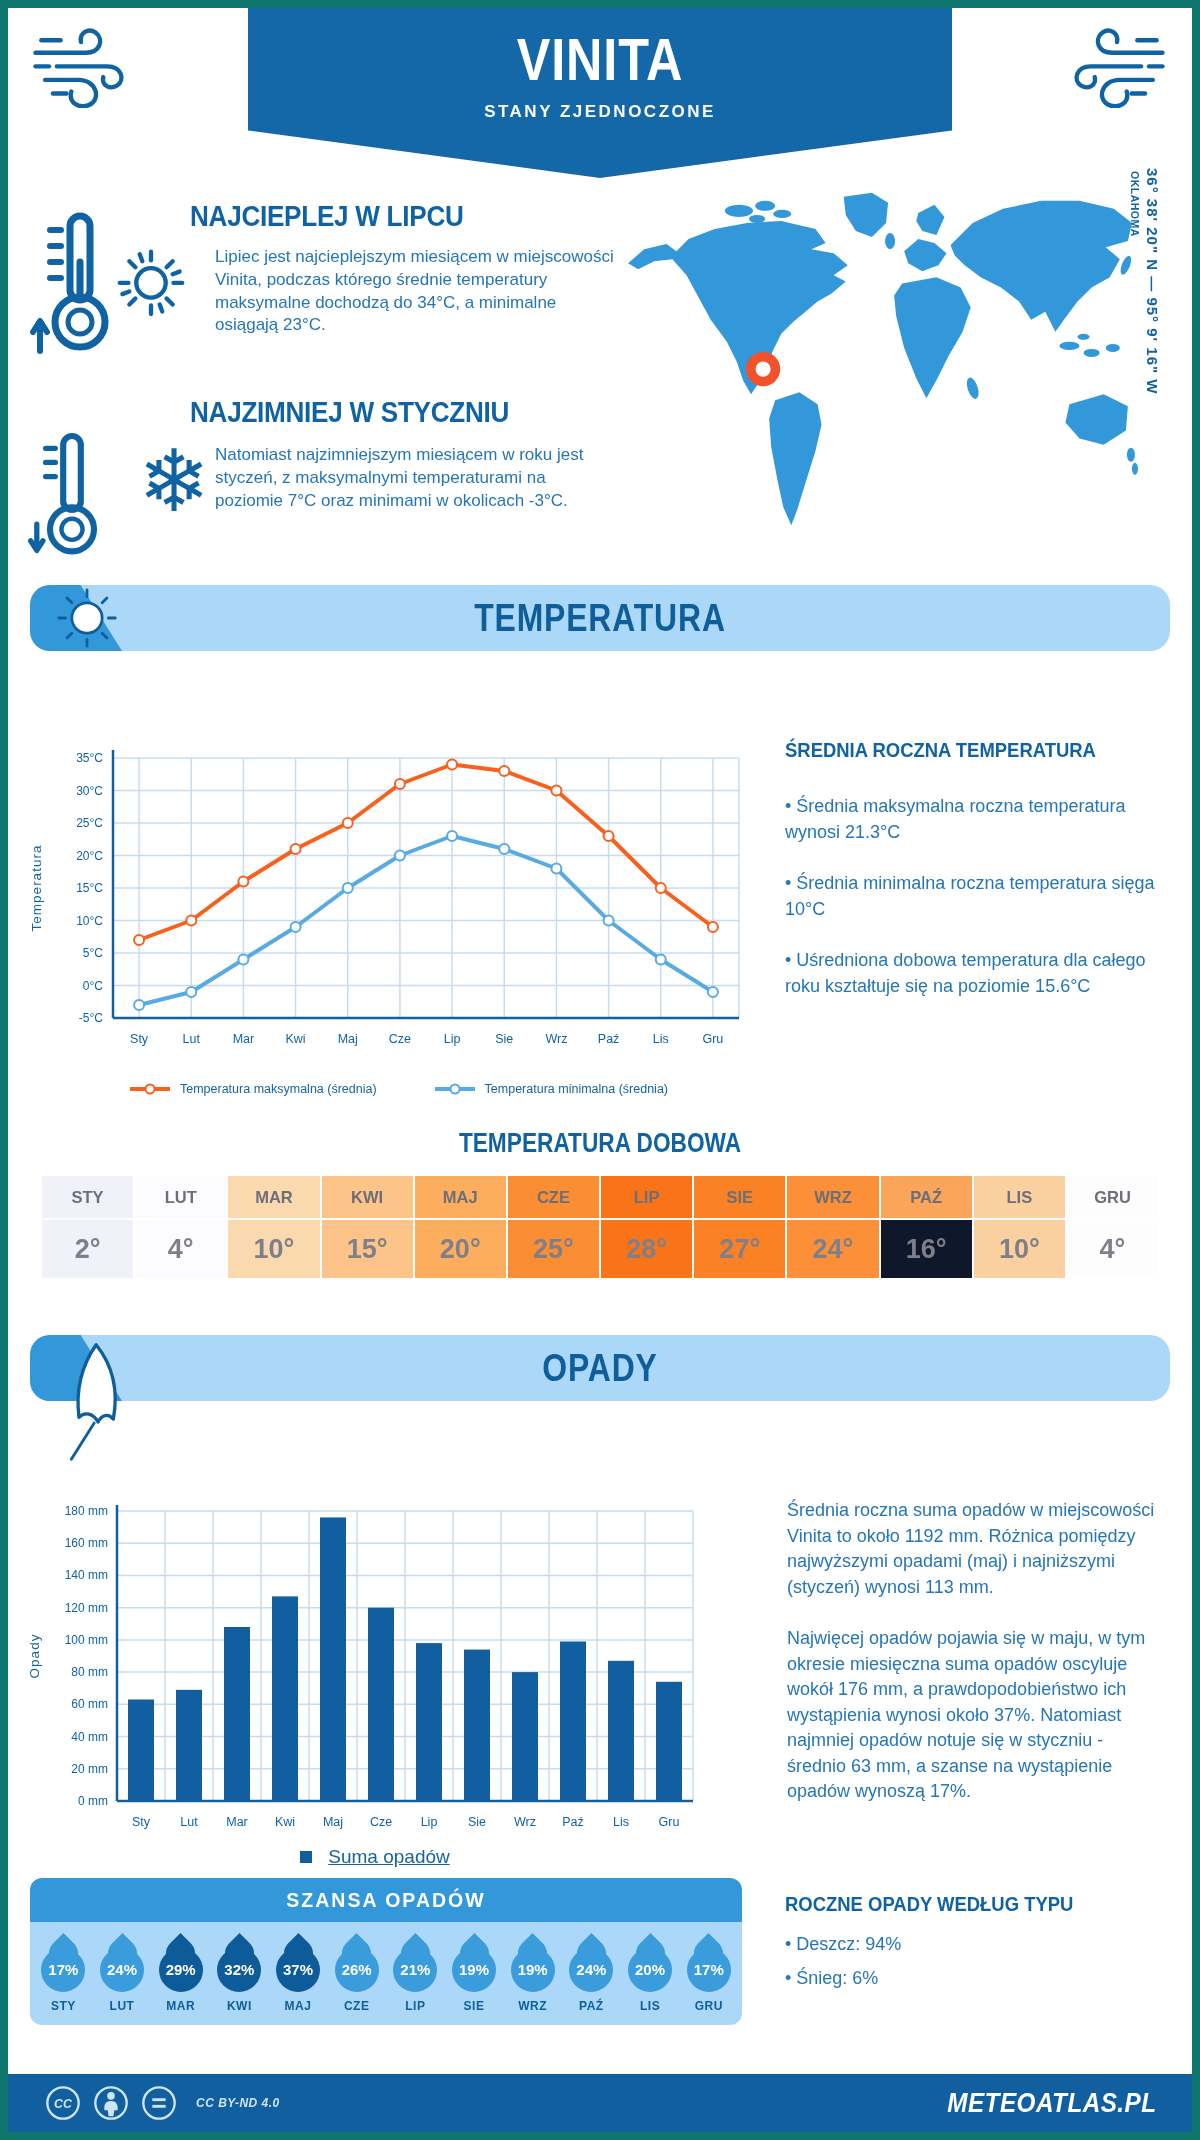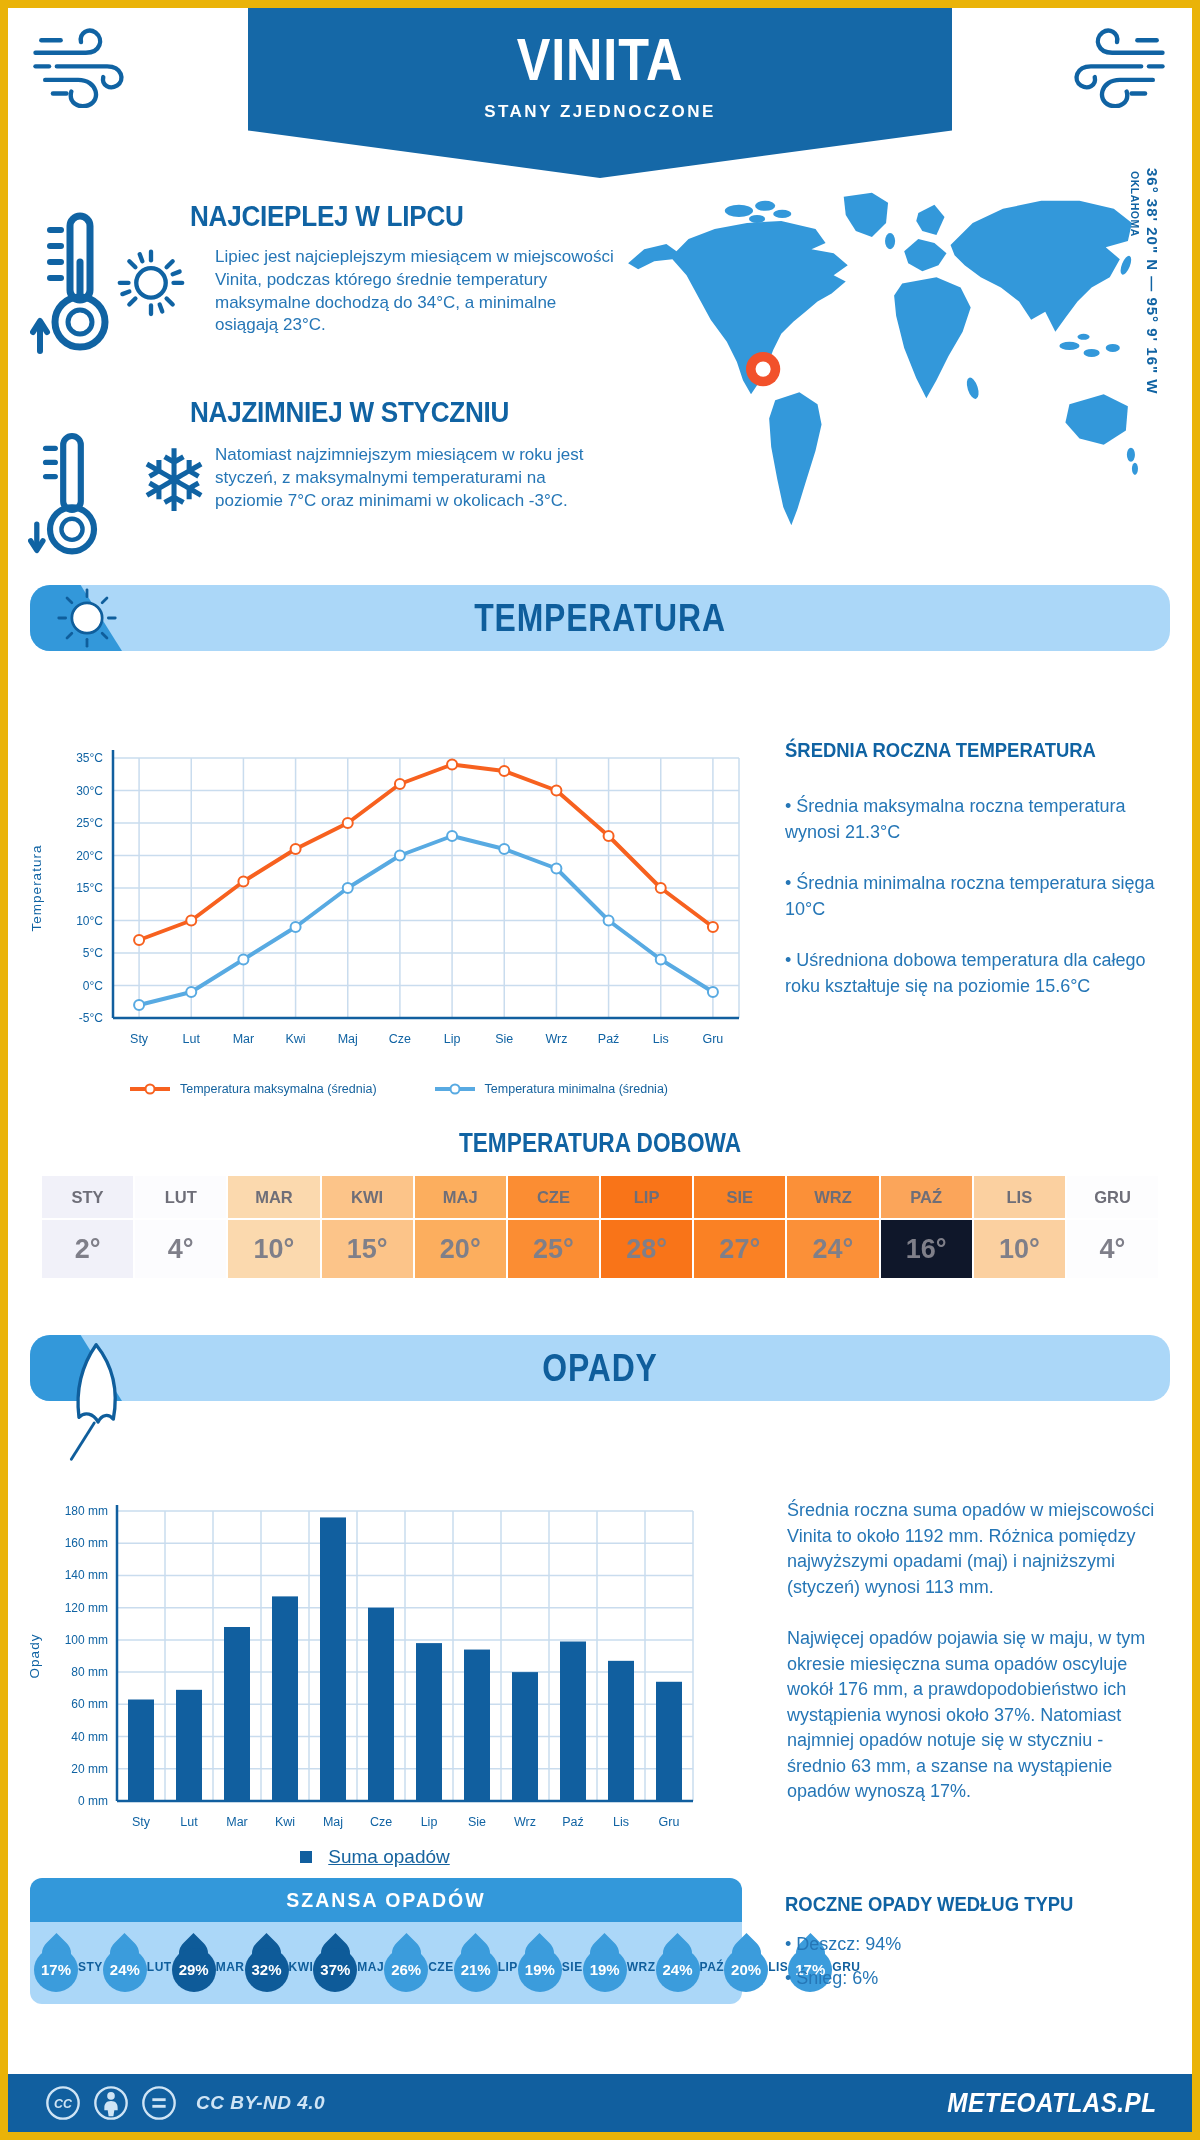--- a/index.html
+++ b/index.html
@@ -1,17 +1,17 @@
 <!DOCTYPE html>
 <html><head>
 <meta charset="utf-8">
 <style>
   html,body{margin:0;padding:0;background:#fff;}
   .page{position:relative;width:1200px;height:2140px;background:#fff;
-        border:8px solid #eab308;box-sizing:border-box;overflow:hidden;
+        border:8px solid #0f766e;box-sizing:border-box;overflow:hidden;
         font-family:"Liberation Sans",sans-serif;}
   .abs{position:absolute;}
   .cond{transform:scaleX(.84);}
   .cond-l{transform:scaleX(.9);transform-origin:left center;}
 
   
   .banner{left:240px;top:0;width:704px;height:170px;background:#1568a7;
           clip-path:polygon(0 0,100% 0,100% 72%,50% 100%,0 72%);text-align:center;color:#fff;}
   .banner h1{margin:22px 0 0;font-size:60px;letter-spacing:1px;line-height:1;font-weight:bold;}
   .banner .sub{margin-top:12px;font-size:17px;letter-spacing:2.5px;font-weight:bold;}
@@ -53,33 +53,33 @@
   .cell{flex:1;margin-right:2px;text-align:center;}
   .cell:last-child{margin-right:0;}
   .cell.h{height:42px;line-height:42px;font-size:16.5px;font-weight:bold;color:#6e6e78;}
   .cell.v{height:58px;line-height:58px;font-size:27px;font-weight:bold;color:#7f7f89;}
 
   
   .chance{left:22px;top:1870px;width:712px;}
   .chance-head{height:44px;line-height:44px;background:#3398da;border-radius:12px 12px 0 0;
                text-align:center;color:#fff;font-size:19.5px;font-weight:bold;letter-spacing:2px;}
   .chance-body{background:#abd7f8;border-radius:0 0 12px 12px;padding:12px 4px 12px;display:flex;}
-  .chance-cell{flex:1;display:flex;flex-direction:row;align-items:center;}
+  .chance-cell{flex:1;display:flex;flex-direction:column;align-items:center;}
   .drop{position:relative;width:44px;height:58px;}
   .drop-bulb{position:absolute;left:0;top:14px;width:44px;height:44px;border-radius:50%;background:var(--c);}
   .drop-tip{position:absolute;left:7.5px;top:5px;width:29px;height:29px;background:var(--c);
             border-radius:0 50% 50% 50%;transform:rotate(45deg);}
   .drop-val{position:absolute;left:0;right:0;top:27px;text-align:center;font-weight:bold;font-size:15px;color:#fff;}
   .chance-month{margin-top:7px;font-size:12px;font-weight:bold;color:#0f5e9c;letter-spacing:.5px;}
 
   
   .footer{left:0;right:0;bottom:0;height:58px;background:#115f9f;display:flex;
           align-items:center;justify-content:space-between;padding:0 36px;font-style:italic;}
   .footer-left{display:flex;align-items:center;gap:10px;color:#fff;}
-  .license{font-size:19px;font-weight:bold;letter-spacing:.5px;color:#cfe4f5;margin-left:8px;}
+  .license{font-size:12px;font-weight:bold;letter-spacing:.5px;color:#cfe4f5;margin-left:8px;}
   .brand{color:#fff;font-size:27px;font-weight:bold;letter-spacing:.5px;transform:scaleX(.9);transform-origin:right center;}
 </style>
 </head>
 <body>
 
 <div class="page">
 
   <svg class="abs" style="left:18px;top:8px;" width="110" height="92" viewBox="0 0 110 95" fill="none" stroke="#1063a3" stroke-width="4.5" stroke-linecap="round">
     <path d="M14,25 H34"></path>
     <path d="M8,38 H60 C75,38 79,24 70,17 C63,12 53,17 55,27"></path>

